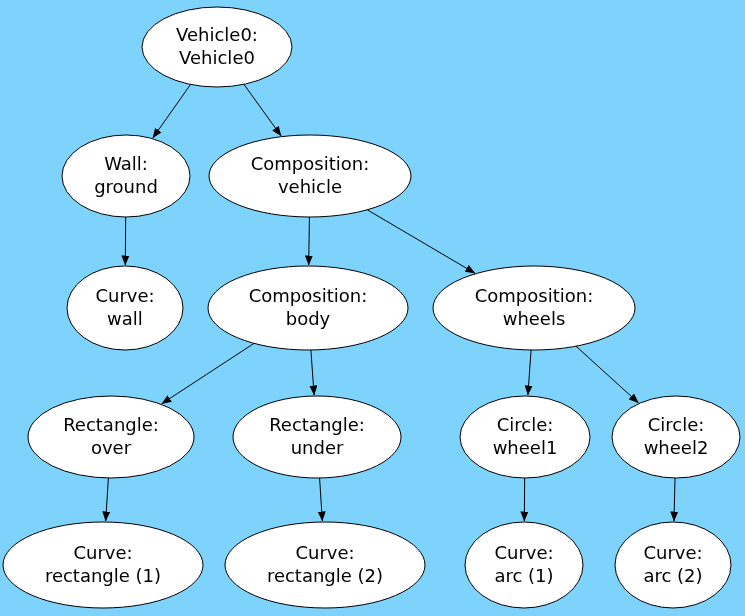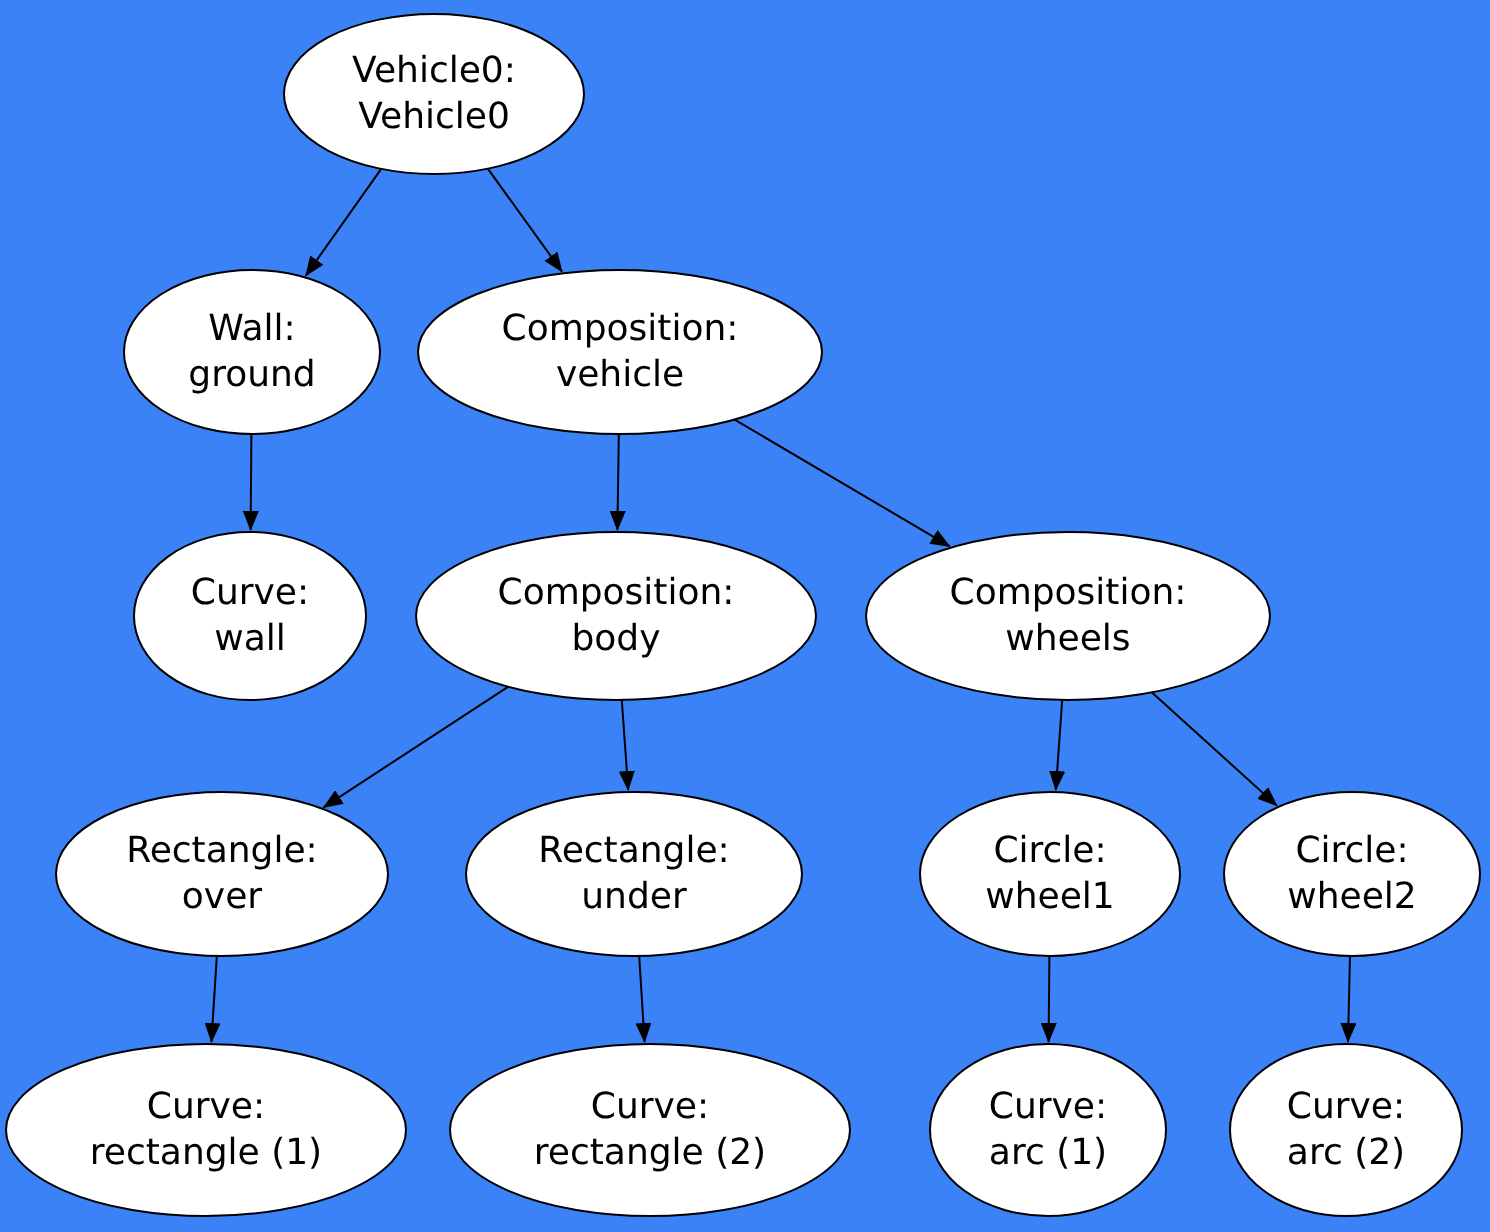--- a/index.html
+++ b/index.html
@@ -4,21 +4,21 @@
 <style>
   html, body {
     margin: 0;
     padding: 0;
     background: #ffffff;
   }
   .stage {
     position: relative;
     width: 745px;
     height: 616px;
-    background: #3b82f6;
+    background: #7dd3fc;
     overflow: hidden;
   }
   svg {
     display: block;
     font-family: "DejaVu Sans", "Liberation Sans", sans-serif;
   }
   .node-ellipse {
     fill: #ffffff;
     stroke: #000000;
     stroke-width: 1;

